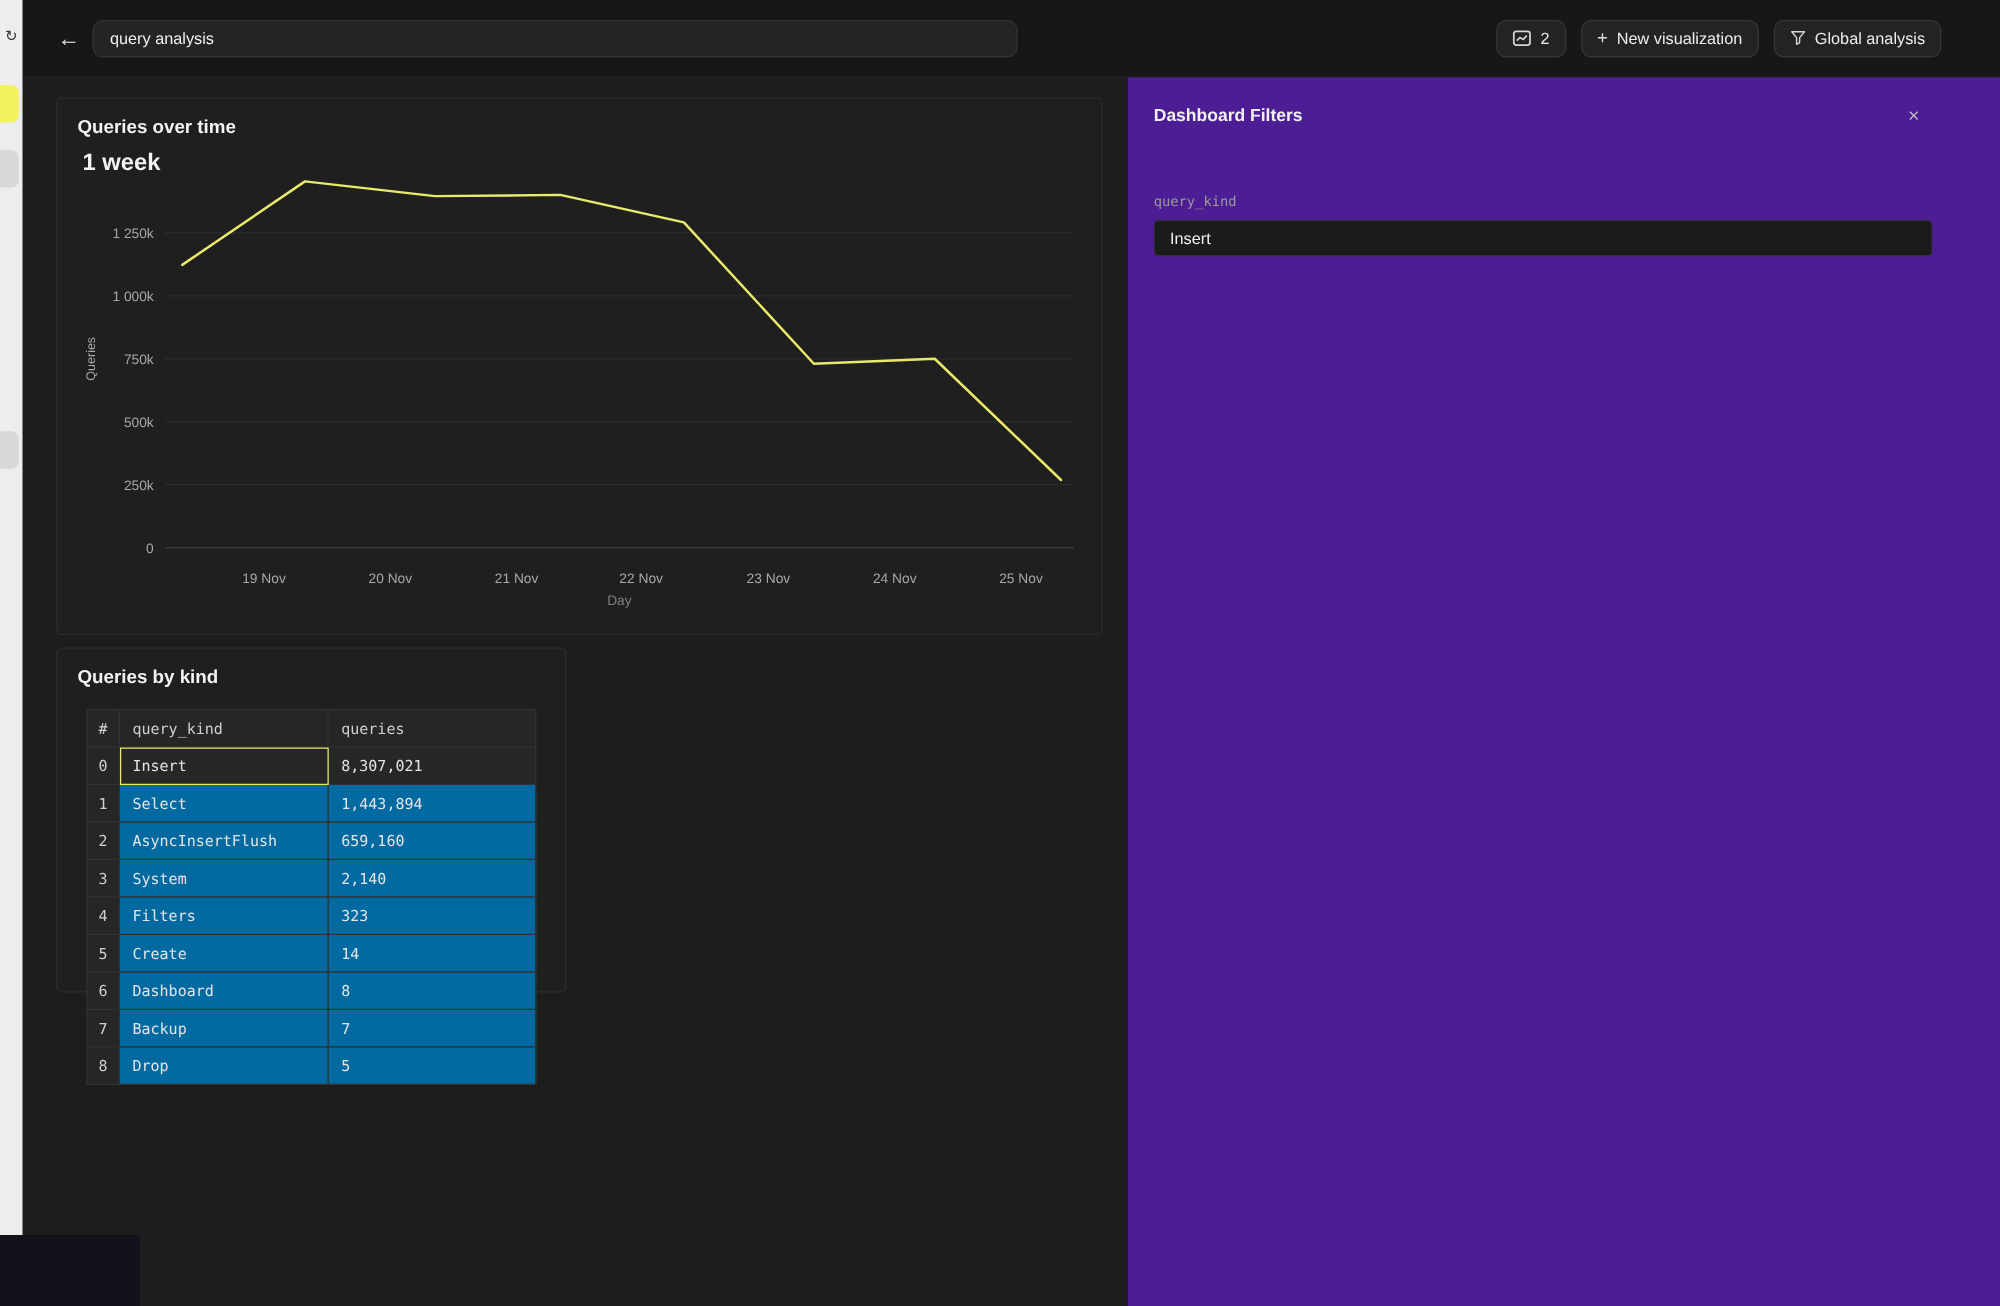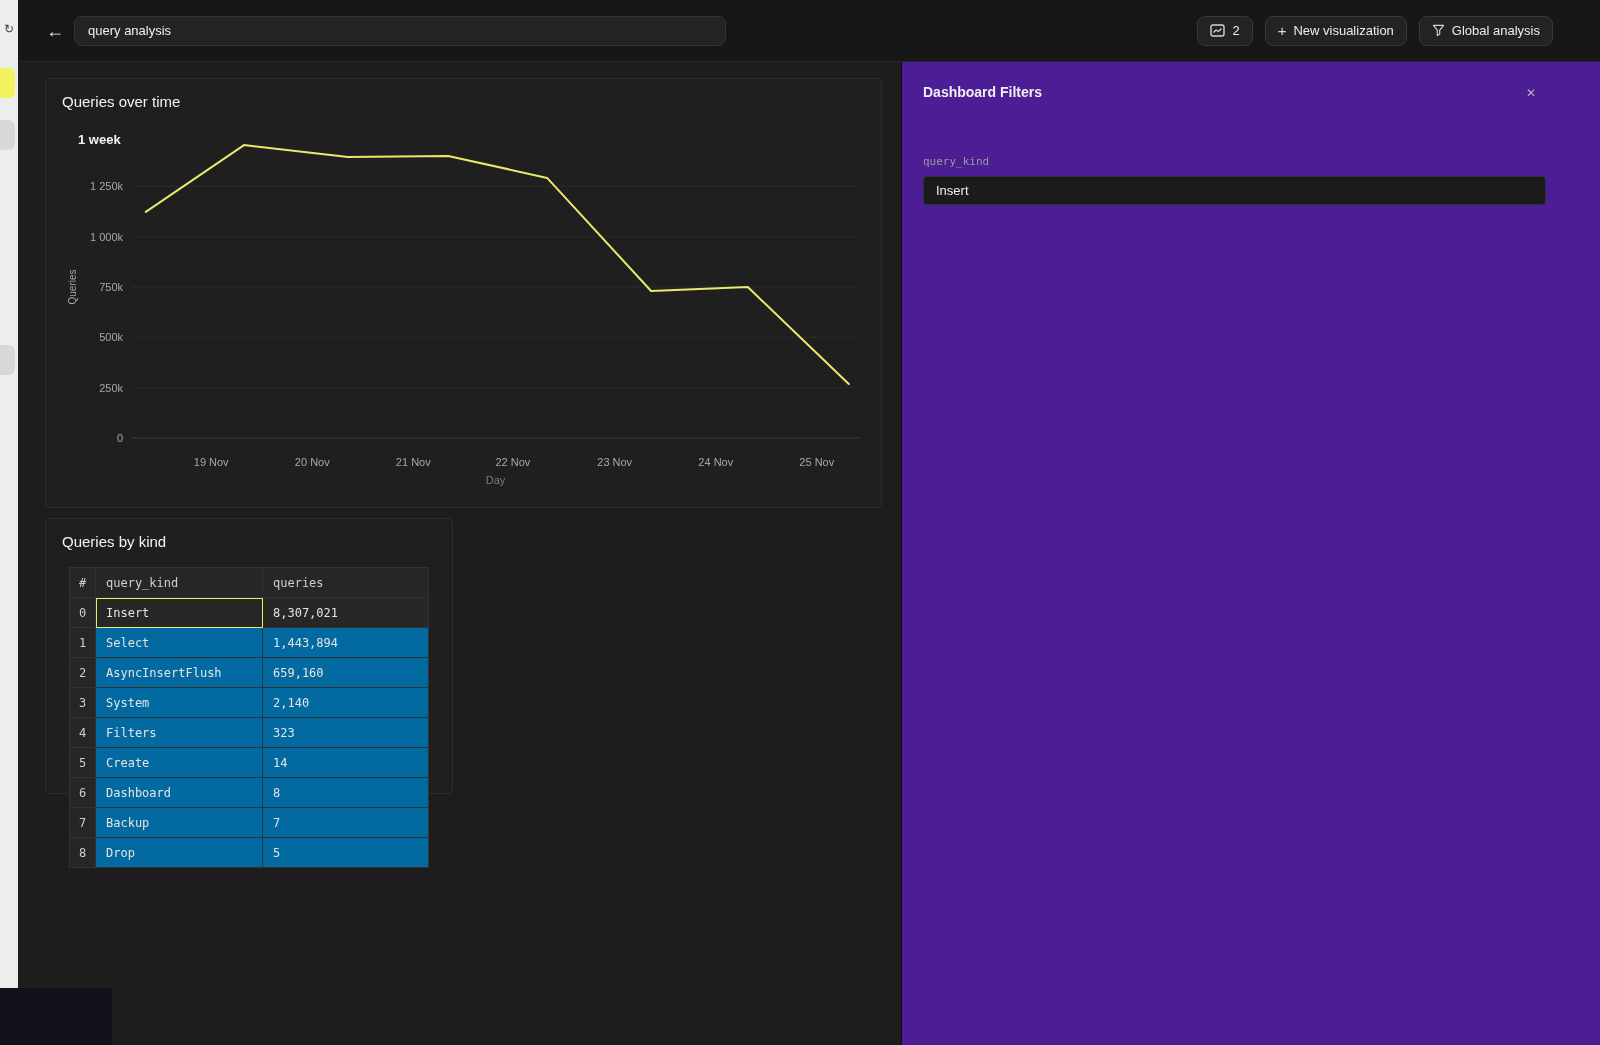--- a/index.html
+++ b/index.html
@@ -16,32 +16,32 @@
   .rail-refresh { position:absolute; top:22px; left:0; width:18px; text-align:center; color:#3a3a3a; font-size:12px; line-height:14px; cursor:pointer; }
   .rail-pill { position:absolute; left:0; width:15px; height:30px; border-radius:0 6px 6px 0; cursor:pointer; }
   .rail-pill.yellow { top:68px; background:#f2f261; }
   .rail-pill.g1 { top:120px; background:#d8d8d8; }
   .rail-pill.g2 { top:345px; background:#d8d8d8; }
   .bottom-left-box { position:absolute; left:0; top:988px; width:112px; height:57px; background:#12121b; z-index:6; }
 
   
   .topbar { position:absolute; left:18px; top:0; width:1582px; height:62px; background:#171717; display:flex; align-items:center; border-bottom:1px solid #242424; }
   .back-btn { background:none; border:none; color:#e8e8e8; font-size:18px; line-height:1; margin-left:24px; padding:4px; cursor:pointer; font-family:inherit; }
-  .title-input { margin-left:6px; width:652px; height:30px; background:#242424; border:1px solid #343434; border-radius:8px; color:#f0f0f0; font-size:13px; padding:0 13px; font-family:inherit; outline:none; }
+  .title-input { margin-left:6px; width:740px; height:30px; background:#242424; border:1px solid #343434; border-radius:8px; color:#f0f0f0; font-size:13px; padding:0 13px; font-family:inherit; outline:none; }
   .topbar-right { margin-left:auto; margin-right:47px; display:flex; gap:12px; align-items:center; }
   .tb-btn { display:flex; align-items:center; gap:7px; height:30px; padding:0 12px; background:#232323; border:1px solid #383838; border-radius:8px; color:#ededed; font-size:13px; cursor:pointer; font-family:inherit; white-space:nowrap; }
   .tb-btn svg { display:block; }
   .plus-glyph { font-size:15px; line-height:1; color:#dcdcdc; }
 
   
   .main { position:absolute; left:18px; top:62px; width:883px; height:983px; background:#1d1d1d; }
   .card { position:absolute; background:#1f1f1f; border:1px solid #2c2c2c; border-radius:4px; }
   .chart-card { left:27px; top:16px; width:837px; height:430px; }
-  .card-title { position:absolute; left:16px; top:14px; margin:0; font-size:15px; font-weight:400; color:#f3f3f3; }
-  .card-subtitle { position:absolute; left:16px; top:37px; margin:16px; font-size:13px; font-weight:700; color:#f3f3f3; }
+  .card-title { position:absolute; left:16px; top:14px; margin:0; font-size:15px; font-weight:700; color:#f3f3f3; }
+  .card-subtitle { position:absolute; left:16px; top:37px; margin:4px; font-size:19px; font-weight:700; color:#f3f3f3; }
   .chart-svg { position:absolute; left:0; top:52px; }
   .chart-svg text { font-family:"Liberation Sans", sans-serif; }
 
   .table-card { left:27px; top:456px; width:408px; height:276px; }
   .q-table { position:absolute; left:23px; top:48px; border-collapse:collapse; font-family:"DejaVu Sans Mono", monospace; font-size:12px; color:#e4e4e4; }
   .q-table th, .q-table td { border:1px solid #323232; height:30px; padding:0 10px; text-align:left; font-weight:normal; }
   .q-table thead th { background:#262626; color:#cfcfcf; }
   .q-table .col-idx { width:26px; min-width:26px; text-align:center; padding:0 5px; background:#262626; color:#cfcfcf; }
   .q-table .col-kind { width:167px; min-width:167px; }
   .q-table .col-q { width:166px; min-width:166px; }

